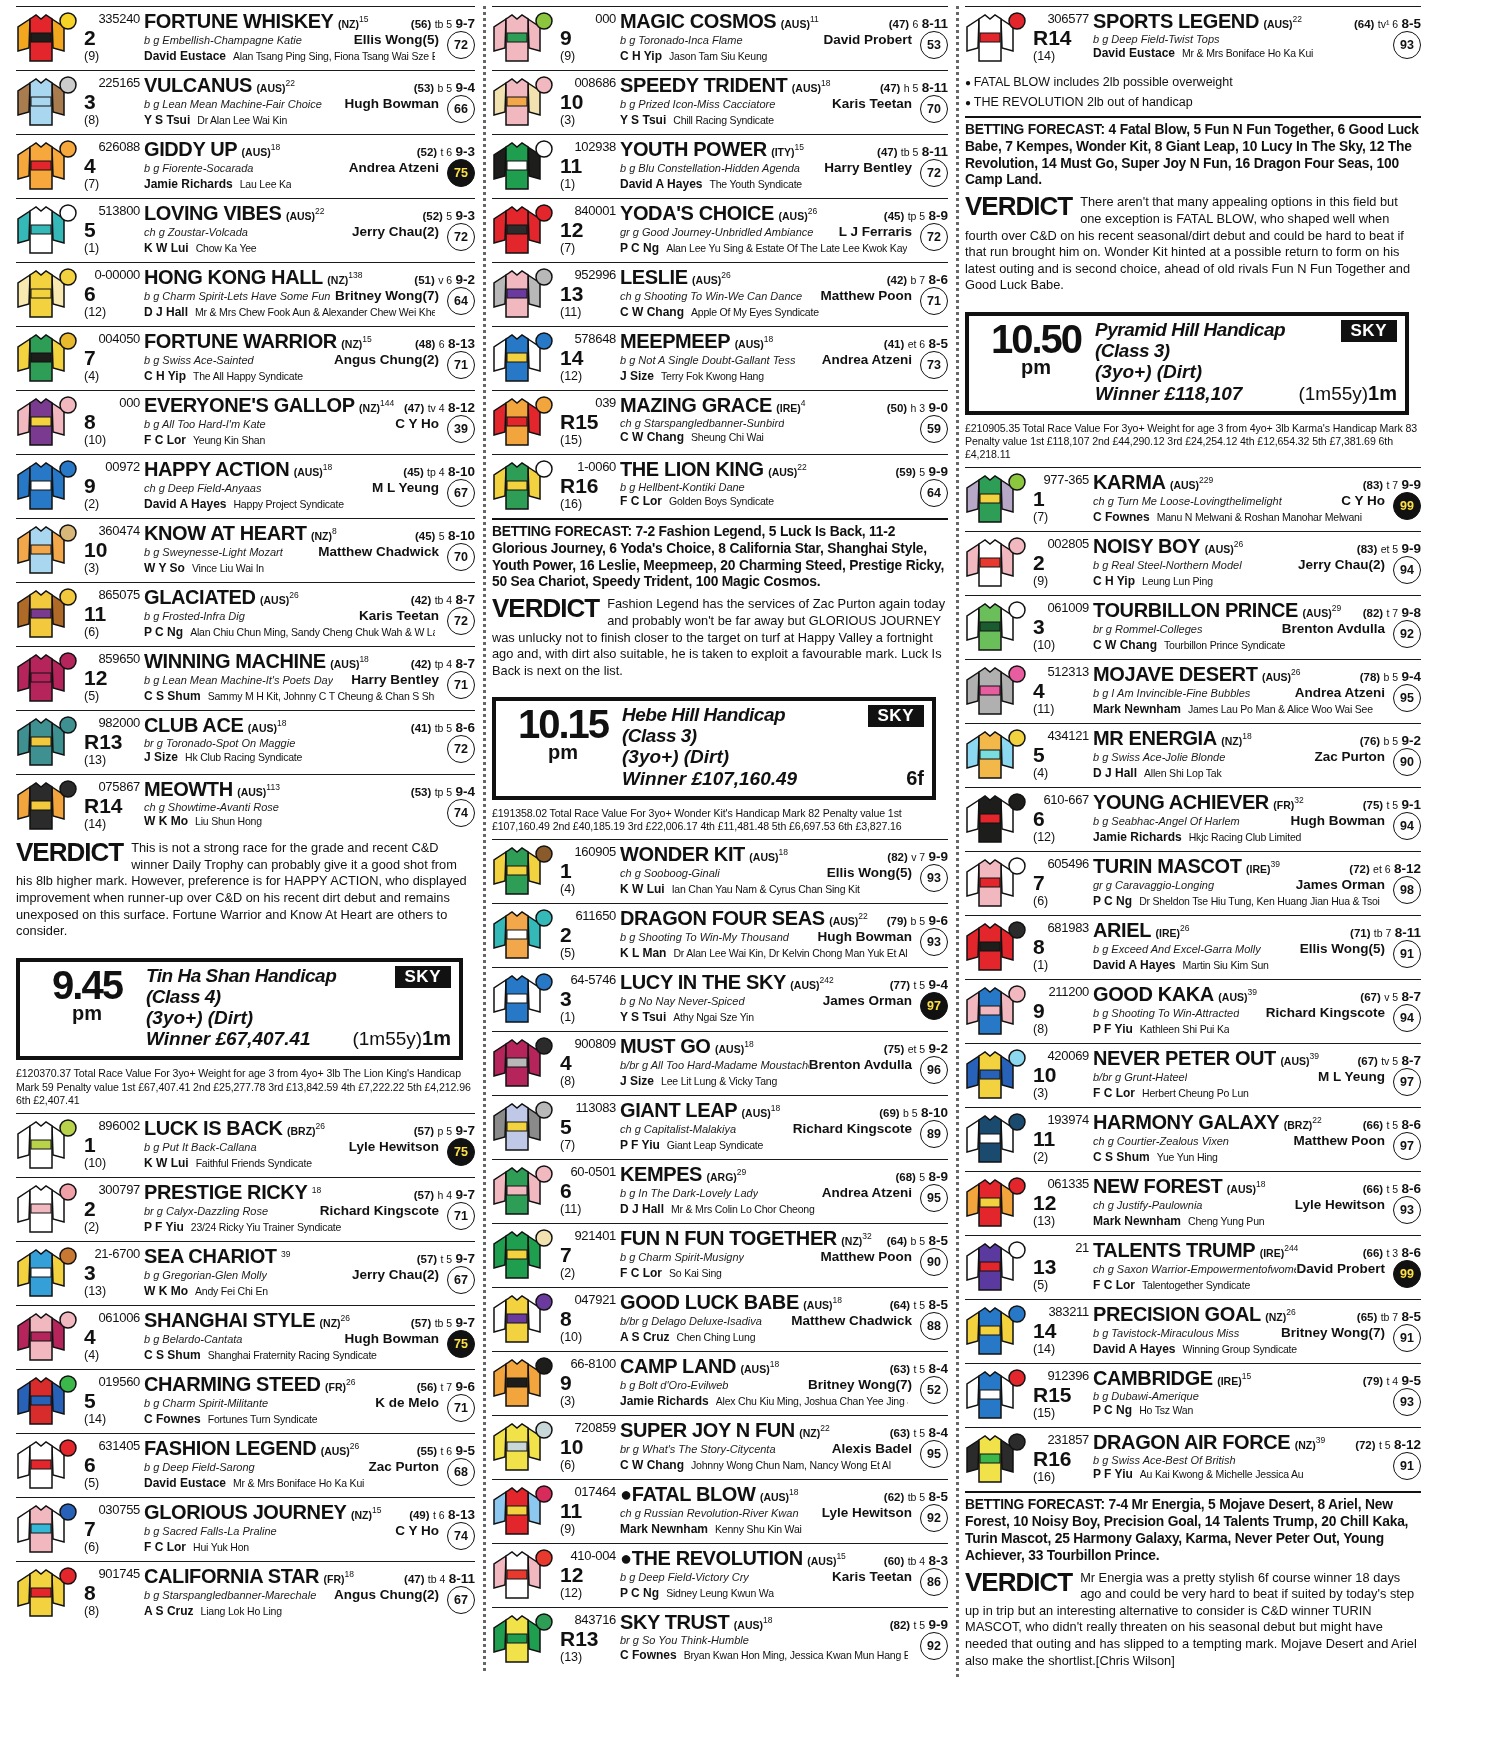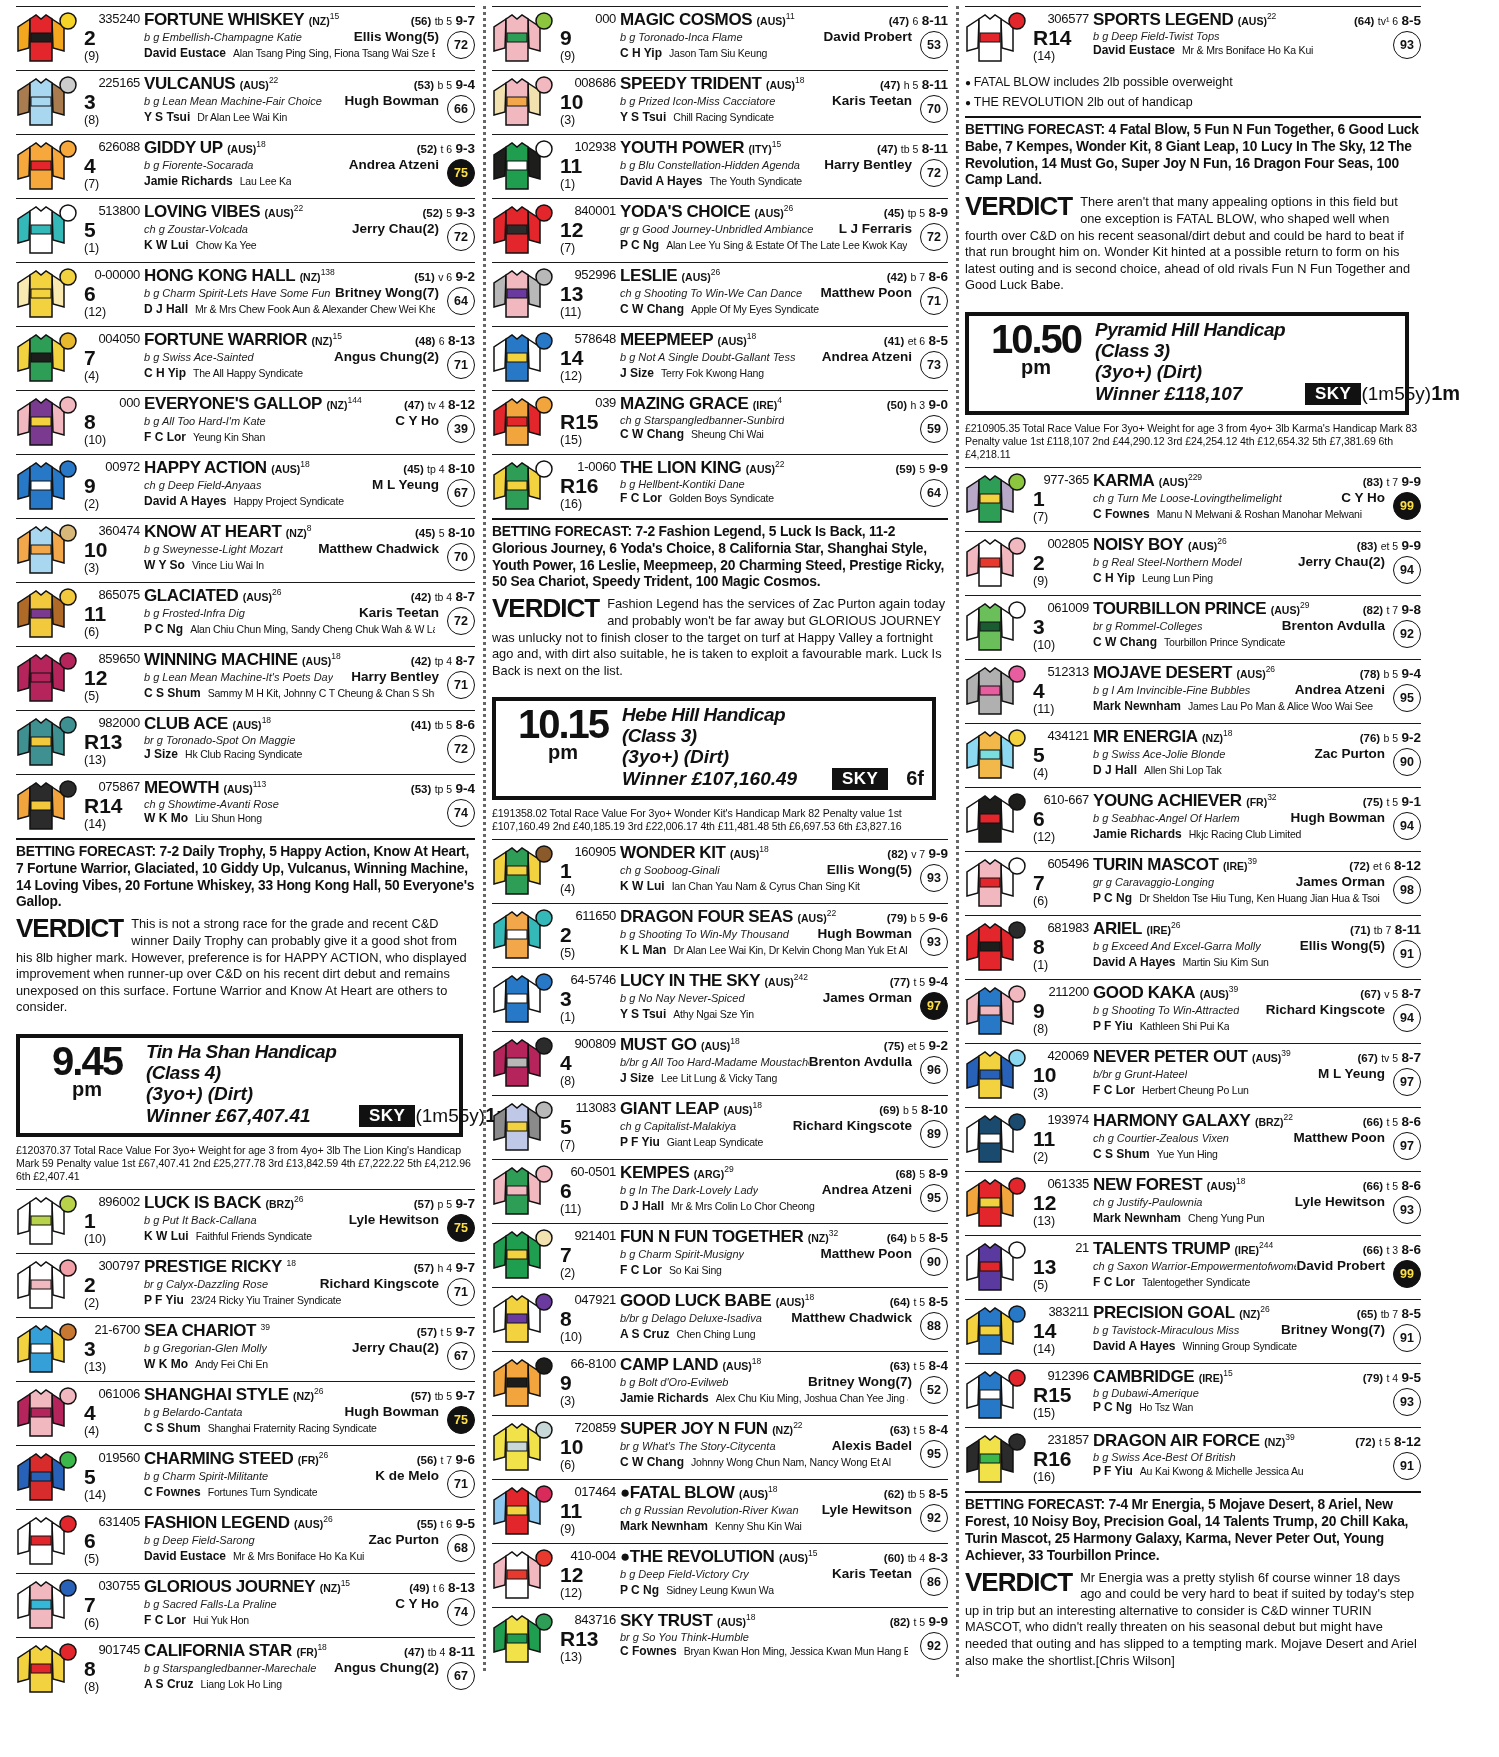--- a/index.html
+++ b/index.html
@@ -9,21 +9,21 @@
   .column + .column{border-left:3px dotted #666;}
   
   .hrow{display:flex;border-top:1.6px solid #1a1a1a;padding:4px 0 3px 0;min-height:56px;}
   .silkbox{width:66px;flex:0 0 66px;position:relative;}
   .numbox{width:62px;flex:0 0 62px;text-align:left;padding-left:2px;box-sizing:border-box;}
   .form{font-size:13px;letter-spacing:-0.3px;text-align:right;width:56px;}
   .saddle{font-size:21px;font-weight:800;line-height:1.0;margin-top:1px;}
   .draw{font-size:12.5px;margin-top:1px;}
   .infobox{flex:1;position:relative;min-width:0;}
   .line1{display:flex;justify-content:space-between;align-items:baseline;line-height:1.05;}
-  .hname{font-weight:800;font-size:17px;letter-spacing:-0.4px;white-space:nowrap;}
+  .hname{font-weight:800;font-size:20px;letter-spacing:-0.4px;white-space:nowrap;}
   .hcountry{font-weight:800;font-size:10.5px;}
   .hsup{font-size:8.5px;vertical-align:super;font-weight:400;}
   .ratingline{white-space:nowrap;font-size:12px;}
   .rating{font-weight:800;font-size:11.5px;}
   .gear{font-size:10.5px;}
   .wgt{font-weight:700;font-size:13.5px;}
   .line2{display:flex;justify-content:space-between;align-items:baseline;line-height:1.1;margin-top:1px;}
   .breeding{font-style:italic;font-size:11px;color:#1c1c1c;white-space:nowrap;overflow:hidden;}
   .jockey{font-weight:800;font-size:13.5px;white-space:nowrap;padding-right:36px;}
   .line3{display:flex;align-items:baseline;line-height:1.1;margin-top:2px;padding-right:40px;}
@@ -42,21 +42,21 @@
   
   .rheader{border:4px solid #111;margin:10px 12px 4px 0;padding:4px 8px 6px 8px;display:flex;background:#fff;}
   .rtime{width:118px;flex:0 0 118px;text-align:center;}
   .rtime .t{font-weight:900;font-size:40px;letter-spacing:-2px;line-height:0.95;}
   .rtime .ampm{font-weight:800;font-size:20px;line-height:0.9;}
   .rmain{flex:1;min-width:0;}
   .rtitle{font-style:italic;font-weight:800;font-size:19px;letter-spacing:-0.5px;line-height:1.1;}
   .rcond{font-style:italic;font-weight:800;font-size:19px;line-height:1.1;}
   .rrow3{display:flex;justify-content:space-between;align-items:baseline;}
   .rwinner{font-style:italic;font-weight:800;font-size:19px;line-height:1.15;}
-  .rright{width:92px;flex:0 0 92px;display:flex;align-items:flex-end;justify-content:space-between;}
+  .rright{width:92px;flex:0 0 92px;display:flex;flex-direction:column;align-items:flex-end;justify-content:space-between;}
   .sky{background:#111;color:#fff;font-weight:800;font-size:17px;padding:1px 10px;letter-spacing:0.5px;}
   .dist{font-size:19px;white-space:nowrap;}
   .dist b{font-size:20px;}
   .valueline{font-size:10.6px;line-height:1.25;padding:3px 0 6px 0;letter-spacing:-0.1px;}
   svg.silk{display:block;}
 </style>
 </head>
 <body>
 
 <div id="page">
@@ -470,21 +470,20 @@
 
       </div>
       <div class="line3">
         <span class="trainer">W K Mo</span>
         <span class="owner">Liu Shun Hong</span>
       </div>
       <div class="rp">74</div>
     </div>
   </div>
 
-  <div class="forecast">BETTING FORECAST: 7-2 Daily Trophy, 5 Happy Action, Know At Heart, 7 Fortune Warrior, Glaciated, 10 Giddy Up, Vulcanus, Winning Machine, 14 Loving Vibes, 20 Fortune Whiskey, 33 Hong Kong Hall, 50 Everyone's Gallop.</div>
 
   <div class="verdict">
     <span class="vlabel">VERDICT</span>
     <span>This is not a strong race for the grade and recent C&amp;D winner Daily Trophy can probably give it a good shot from his 8lb higher mark. However, preference is for HAPPY ACTION, who displayed improvement when runner-up over C&amp;D on his recent dirt debut and remains unexposed on this surface. Fortune Warrior and Know At Heart are others to consider.</span>
   </div>
 
   <div class="rheader">
     <div class="rtime">
       <div class="t">9.45</div>
       <div class="ampm">pm</div>

